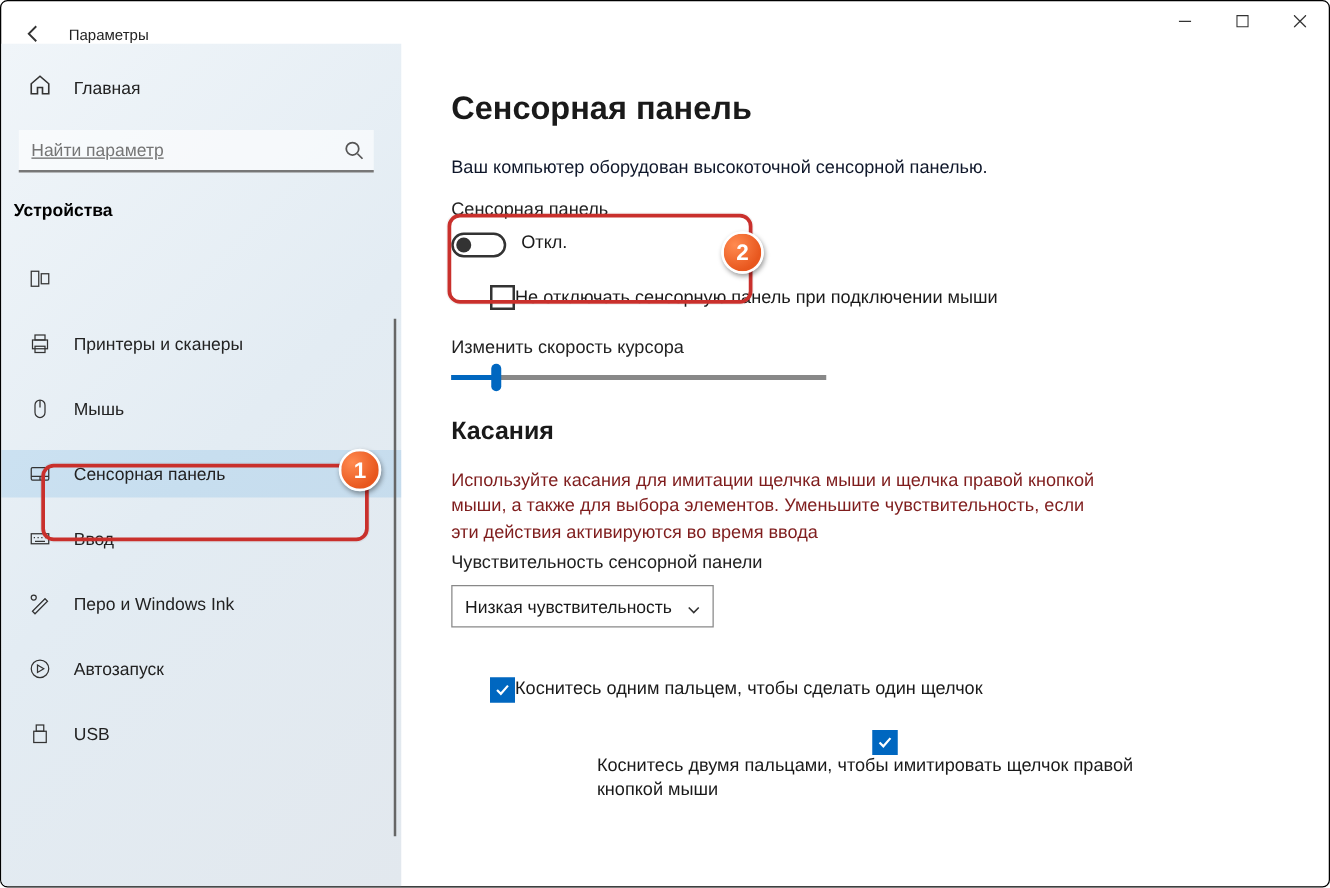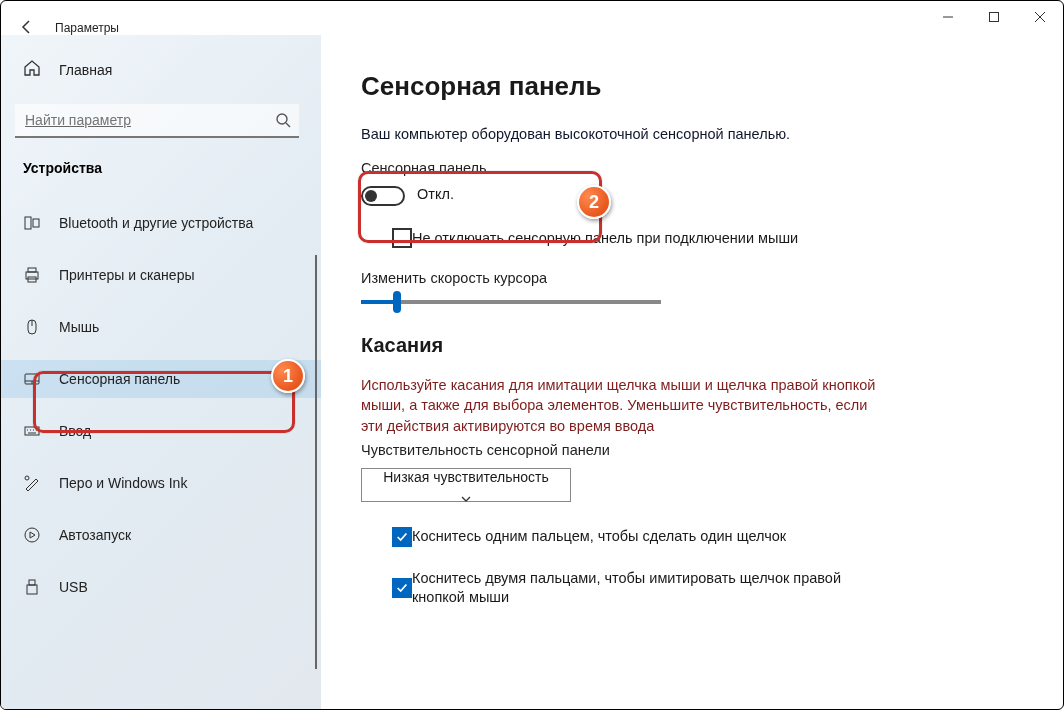--- a/index.html
+++ b/index.html
@@ -49,21 +49,21 @@
     border: none;
     border-bottom: 2px solid #777;
     padding: 0 34px 0 10px;
     font-size: 14px;
     color:#666;
     outline:none;
     text-decoration:underline;
   }
   .search .sicon { position:absolute; right:8px; top:8px; width:16px; height:16px; }
   .section-title {
-    padding: 0 22px;
+    padding: 0 10px;
     font-size: 14px;
     font-weight: 600;
     margin-bottom: 28px;
   }
   .nav-item {
     display:flex; align-items:center; gap:18px;
     padding: 10px 0 10px 22px;
     font-size: 14px;
     color:#222;
     cursor:pointer;
@@ -107,21 +107,21 @@
   }
   .slider .fill { position:absolute; left:0; top:0; height:100%; background:#0067c0; width:12%; }
   .slider .thumb { position:absolute; left:12%; top:-9px; width:8px; height:22px; background:#0067c0; border-radius:4px; margin-left:-4px; cursor:pointer;}
 
   .content h2 { font-size:20px; font-weight:600; margin-bottom:18px; }
   .desc { color:#7f1d1d; font-size:14.5px; line-height:1.4; margin-bottom:6px; max-width:520px; }
 
   .select {
     width:210px; height:34px; border:1px solid #888;
     display:flex; align-items:center; justify-content:space-between;
-    padding:0 10px; font-size:14px; cursor:pointer; margin-bottom:25px;flex-direction:column;
+    padding:0 10px; font-size:14px; cursor:pointer; margin-bottom:40px;
   }
   .chev { width:10px; height:10px; }
 
   
   .hl {
     position:absolute; border:3px solid #c9302c; border-radius:10px;
     pointer-events:none;
     box-shadow: 0 0 0 1px rgba(0,0,0,0.05);
   }
   .badge {
@@ -188,21 +188,20 @@
 
     <div class="section-title">Устройства</div>
 
     <div class="nav-item">
       <span class="icon">
           <svg viewBox="0 0 18 18">
             <rect x="2" y="3" width="6" height="12" stroke="#333" fill="none"></rect>
             <rect x="10" y="5" width="6" height="8" stroke="#333" fill="none"></rect>
           </svg>
         </span>
-      <span>Bluetooth и другие устройства</span>
     </div>
     <div class="nav-item">
       <span class="icon">
           <svg viewBox="0 0 18 18">
             <rect x="3" y="6" width="12" height="7" stroke="#333" fill="none"></rect>
             <rect x="5" y="2" width="8" height="4" stroke="#333" fill="none"></rect>
             <rect x="5" y="11" width="8" height="5" stroke="#333" fill="none"></rect>
           </svg>
         </span>
       <span>Принтеры и сканеры</span>
@@ -306,21 +305,21 @@
     </div>
 
     <div class="chk-row">
       <div class="chk checked">
           <svg viewBox="0 0 16 16" width="14" height="14">
             <path d="M3 8 L6.5 11.5 L13 4" stroke-width="2" fill="none"></path>
           </svg>
         </div>
       <span>Коснитесь одним пальцем, чтобы сделать один щелчок</span>
     </div>
-    <div class="chk-row" style="margin-bottom:20px;">
+    <div class="chk-row" style="margin-bottom:20px;flex-direction:column;">
       <div class="chk checked">
           <svg viewBox="0 0 16 16" width="14" height="14">
             <path d="M3 8 L6.5 11.5 L13 4" stroke-width="2" fill="none"></path>
           </svg>
         </div>
       <span style="max-width:460px;">Коснитесь двумя пальцами, чтобы имитировать щелчок правой кнопкой мыши</span>
     </div>
   </div>
 </div>
 

